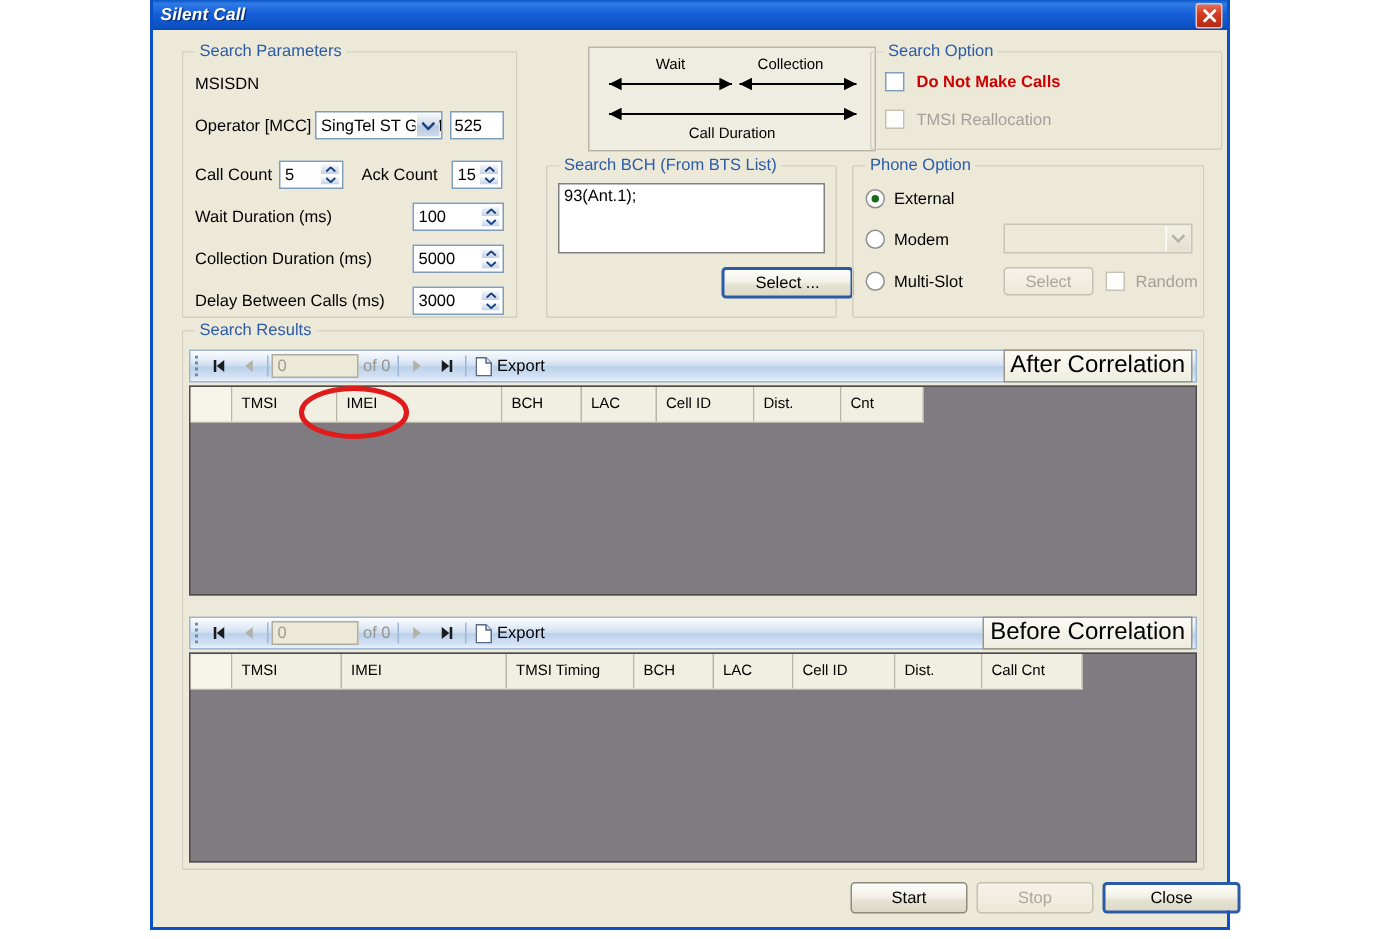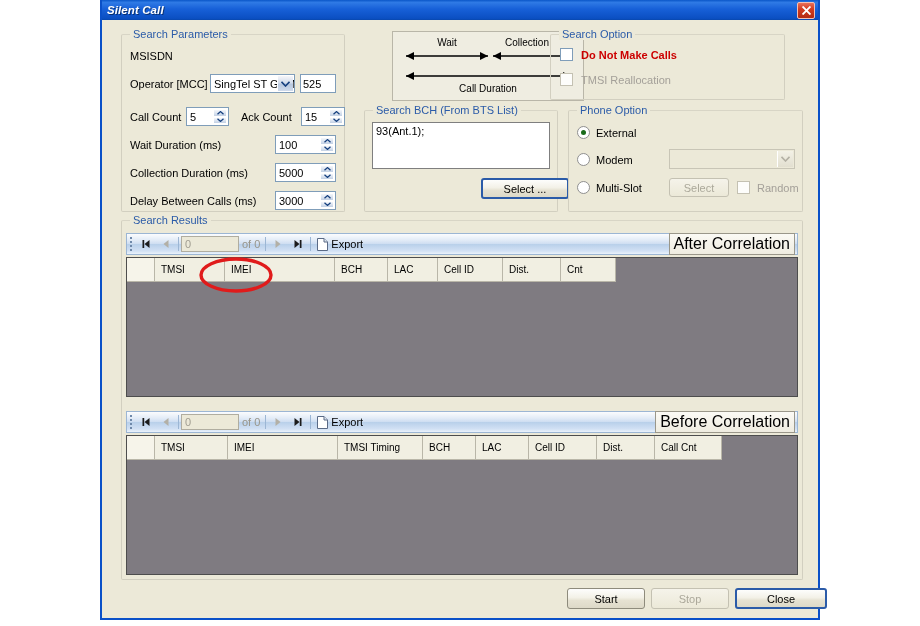--- a/index.html
+++ b/index.html
@@ -248,21 +248,21 @@
               </svg>
             </div>
           <div>
               <svg width="7" height="4" viewBox="0 0 7 4">
                 <path d="M0.5 0.7 L3.5 3.4 L6.5 0.7" fill="none" stroke="#16407f" stroke-width="1.3"></path>
               </svg>
             </div>
         </span>
       </div>
       <div class="lbl" style="left:119px;top:76px;">Ack Count</div>
-      <div class="spin" style="left:179px;top:72px;width:44px;height:19px;">
+      <div class="spin" style="left:179px;top:72px;width:34px;height:19px;">
         <span>15</span>
         <span class="btns">
           <div>
               <svg width="7" height="4" viewBox="0 0 7 4">
                 <path d="M0.5 3.3 L3.5 0.6 L6.5 3.3" fill="none" stroke="#16407f" stroke-width="1.3"></path>
               </svg>
             </div>
           <div>
               <svg width="7" height="4" viewBox="0 0 7 4">
                 <path d="M0.5 0.7 L3.5 3.4 L6.5 0.7" fill="none" stroke="#16407f" stroke-width="1.3"></path>
@@ -345,21 +345,21 @@
     <div class="group" style="left:262px;top:90px;width:192px;height:100px;">
       <div class="group-title">Search BCH (From BTS List)</div>
       <div style="position:absolute;left:7px;top:11px;width:178px;height:47px;background:#fff;border:1px solid #7f7f7f;box-sizing:border-box;padding:2px 3px;font-size:11px;overflow:hidden;">
         <span>93(Ant.1);</span>
       </div>
       <div class="btn default" style="left:116px;top:67px;width:88px;height:21px;">
         <span>Select ...</span>
       </div>
     </div>
 
-    <div class="group" style="left:448px;top:14px;width:233px;height:64px;">
+    <div class="group" style="left:478px;top:14px;width:233px;height:64px;">
       <div class="group-title">Search Option</div>
       <div class="cbox" style="left:9px;top:13px;"></div>
       <div class="lbl" style="left:30px;top:14px;color:#cc0000;font-weight:bold;">Do Not Make Calls</div>
       <div class="cbox disabled" style="left:9px;top:38px;"></div>
       <div class="lbl" style="left:30px;top:39px;color:#a4a099;">TMSI Reallocation</div>
     </div>
 
     <div class="group" style="left:466px;top:90px;width:233px;height:100px;">
       <div class="group-title">Phone Option</div>
 

